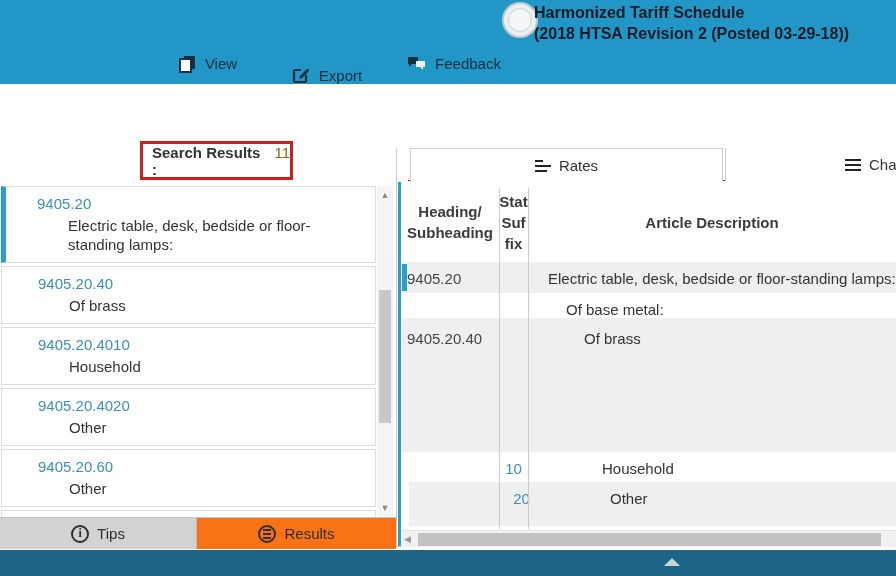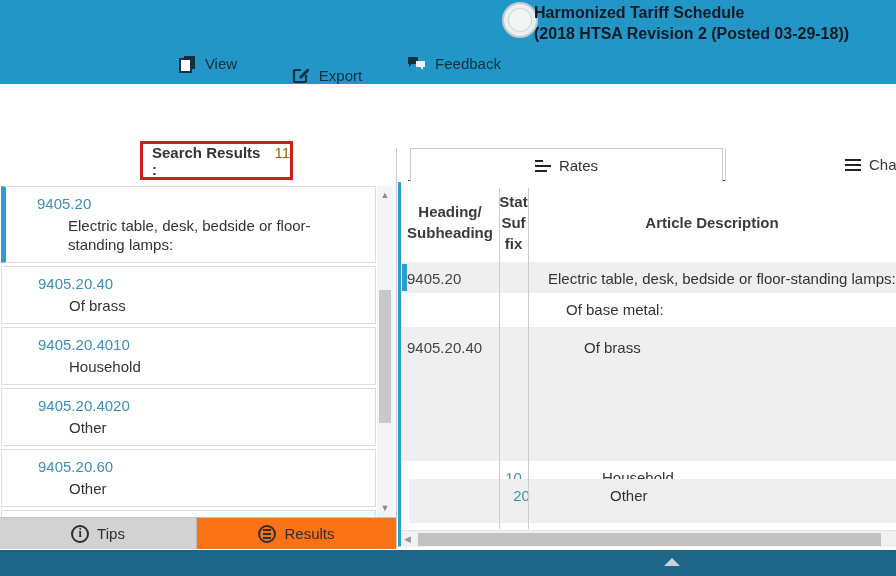--- a/index.html
+++ b/index.html
@@ -82,22 +82,22 @@
   .th { position:absolute; font-weight:bold; color:#3b3b3b; font-size:15px; line-height:21px;
     text-align:center; white-space:pre-line; }
   .th-heading { left:0; top:19px; width:98px; }
   .th-stat { left:98px; top:9px; width:29px; }
   .th-desc { left:127px; top:30px; right:0; }
   .col-div { position:absolute; top:6px; width:1px; height:341px; background:#ccc; z-index:2; }
   .col-div.d1 { left:98px; } .col-div.d2 { left:127px; }
 
   .t-body { position:absolute; left:0; top:80px; right:0; }
   .trow { position:relative; }
-  .trow:nth-of-type(1){ height:31px; } .trow:nth-of-type(2){ height:34px; }
-  .trow:nth-of-type(3){ height:134px; } .trow:nth-of-type(4){ height:18px; }
+  .trow:nth-of-type(1){ height:31px; } .trow:nth-of-type(2){ height:25px; }
+  .trow:nth-of-type(3){ height:134px; } .trow:nth-of-type(4){ height:30px; }
   .trow:nth-of-type(5){ height:44px;margin-left:8px; } .trow:nth-of-type(6){ height:48px; }
   .trow.shaded { background:#efefef; }
   .theading { position:absolute; left:6px; top:8px; font-size:15px; color:#444; }
   .tstat { position:absolute; left:98px; top:8px; width:29px; text-align:center;
     font-size:15px; color:#3d8eb9; cursor:pointer; }
   .tdesc { position:absolute; left:127px; top:8px; right:0; font-size:15px; color:#333;
     padding-left:var(--ind, 20px); }
   .trow:nth-of-type(3) .theading, .trow:nth-of-type(3) .tdesc { top:12px; }
   .trow.selected::before { content:""; position:absolute; left:1px; top:2px; width:5px;
     height:27px; background:#2e9dc9; }

